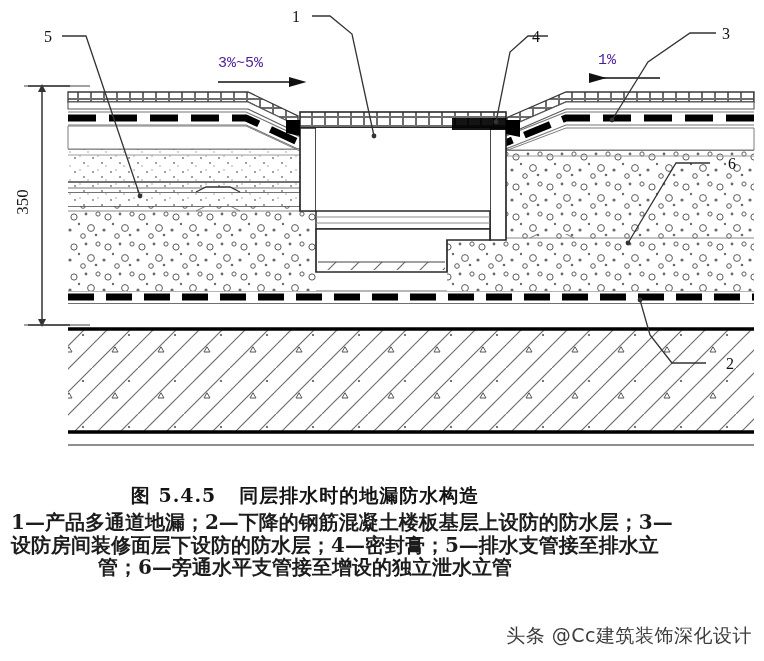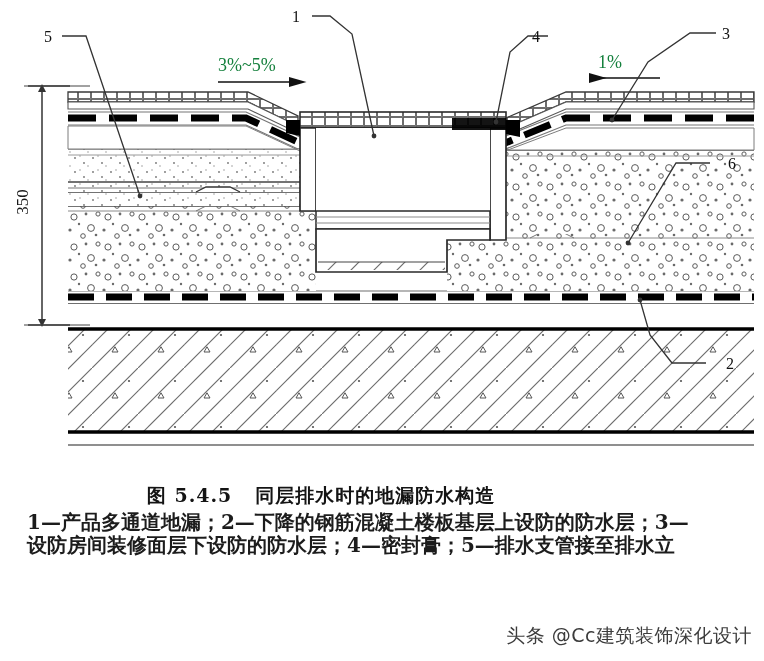--- a/index.html
+++ b/index.html
@@ -27,21 +27,20 @@
     width: 764px;
     height: 475px;
     display: block;
   }
   .caption-block {
     position: absolute;
     left: 0;
     top: 482px;
     width: 610px;
     text-align: center;
-    padding-left: 16px;
   }
   .fig-title {
     font-family: "DejaVu Serif", "Liberation Serif", serif;
     font-size: 19px;
     font-weight: bold;
     letter-spacing: 1px;
     color: #141414;
     line-height: 26px;
     white-space: pre;
   }
@@ -83,23 +82,23 @@
     transform-origin: center center;
   }
   .num-label {
     position: absolute;
     font-family: "Liberation Serif", serif;
     font-size: 16px;
     color: #111;
   }
   .slope-label {
     position: absolute;
-    font-family: Liberation Serif, serif;
-    font-size: 18px;
-    color: #15803d;
+    font-family: Liberation Mono, monospace;
+    font-size: 15px;
+    color: #4c1d95;
     white-space: nowrap;
   }
 </style>
 </head>
 <body>
 
 <div id="figure-root">
 
   <svg class="drawing-svg" viewBox="0 0 764 475">
     <defs>
@@ -282,18 +281,19 @@
   <div class="num-label" style="left:532px; top:28px;">4</div>
   <div class="num-label" style="left:722px; top:25px;">3</div>
   <div class="num-label" style="left:728px; top:155px;">6</div>
   <div class="num-label" style="left:726px; top:355px;">2</div>
 
   <div class="caption-block">
     <div class="fig-title">图 5.4.5   同层排水时的地漏防水构造</div>
     <div class="legend-lines">
       <span class="legend-line l1">1—产品多通道地漏；2—下降的钢筋混凝土楼板基层上设防的防水层；3—</span>
       <span class="legend-line l2">设防房间装修面层下设防的防水层；4—密封膏；5—排水支管接至排水立</span>
+      <span class="legend-line l3">管；6—旁通水平支管接至增设的独立泄水立管</span>
     </div>
   </div>
 
   <div class="watermark">头条 @Cc建筑装饰深化设计</div>
 
 </div>
 
 </body></html>

